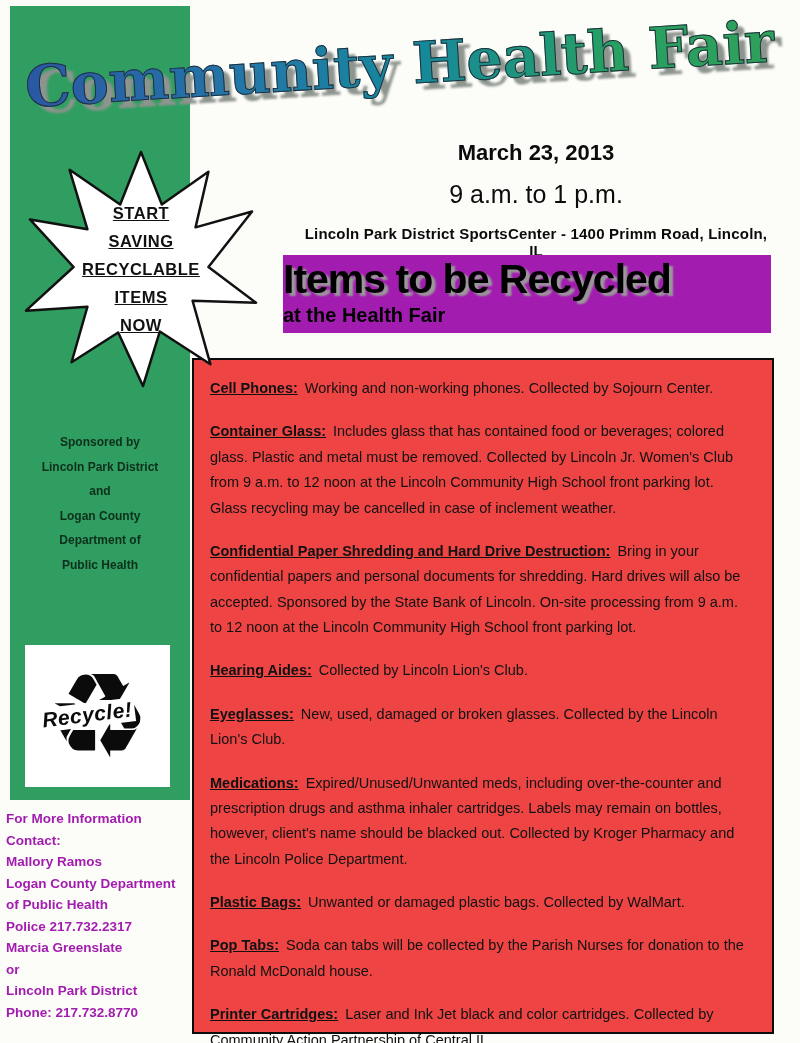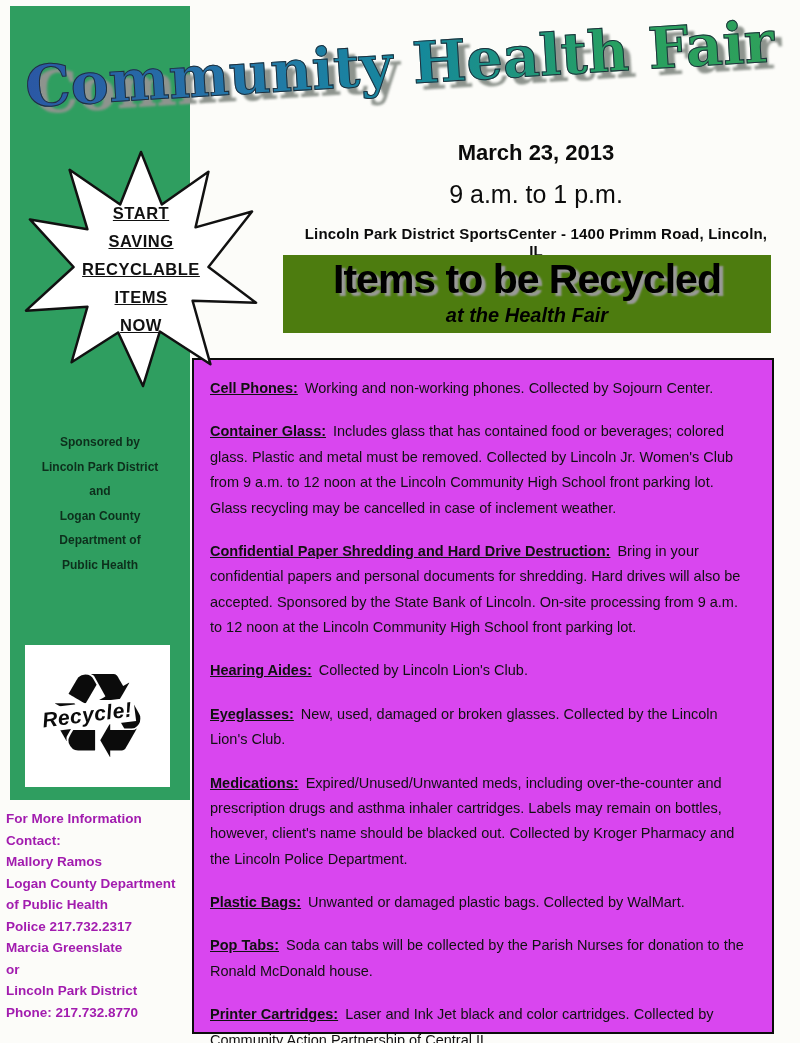--- a/index.html
+++ b/index.html
@@ -124,47 +124,46 @@
   }
   .event-date { font-weight: bold; font-size: 22px; margin-bottom: 14px; }
   .event-time { font-weight: normal; font-size: 25px; margin-bottom: 16px; }
   .event-location { font-weight: bold; font-size: 15px; letter-spacing: 0.2px; }
 
   
   .recycle-banner {
     position: absolute;
     left: 283px; top: 255px;
     width: 488px; height: 78px;
-    background: #4d7c0f;
-    text-align: center;
+    background: #a21caf;
+    text-align: left;
     z-index: 3;
   }
   .banner-heading {
     font-weight: bold;
     font-size: 41px;
     letter-spacing: -1px;
     color: #000;
     line-height: 48px;
     text-shadow: 4px 3px 2px #9a9a9a;
   }
   .banner-sub {
     font-weight: bold;
     font-size: 20px;
     color: #000;
     line-height: 24px;
-    font-style: italic;
   }
 
   
   .items-box {
     position: absolute;
     left: 192px; top: 358px;
     width: 582px; height: 676px;
     border: 2px solid #0c0c0c;
-    background: #d946ef;
+    background: #ef4444;
     padding: 16px 18px 10px 16px;
     z-index: 2;
   }
   .item {
     font-size: 14.5px;
     line-height: 1.75;
     color: #111;
     margin-bottom: 18px;
   }
   .item:last-child { margin-bottom: 0; }

